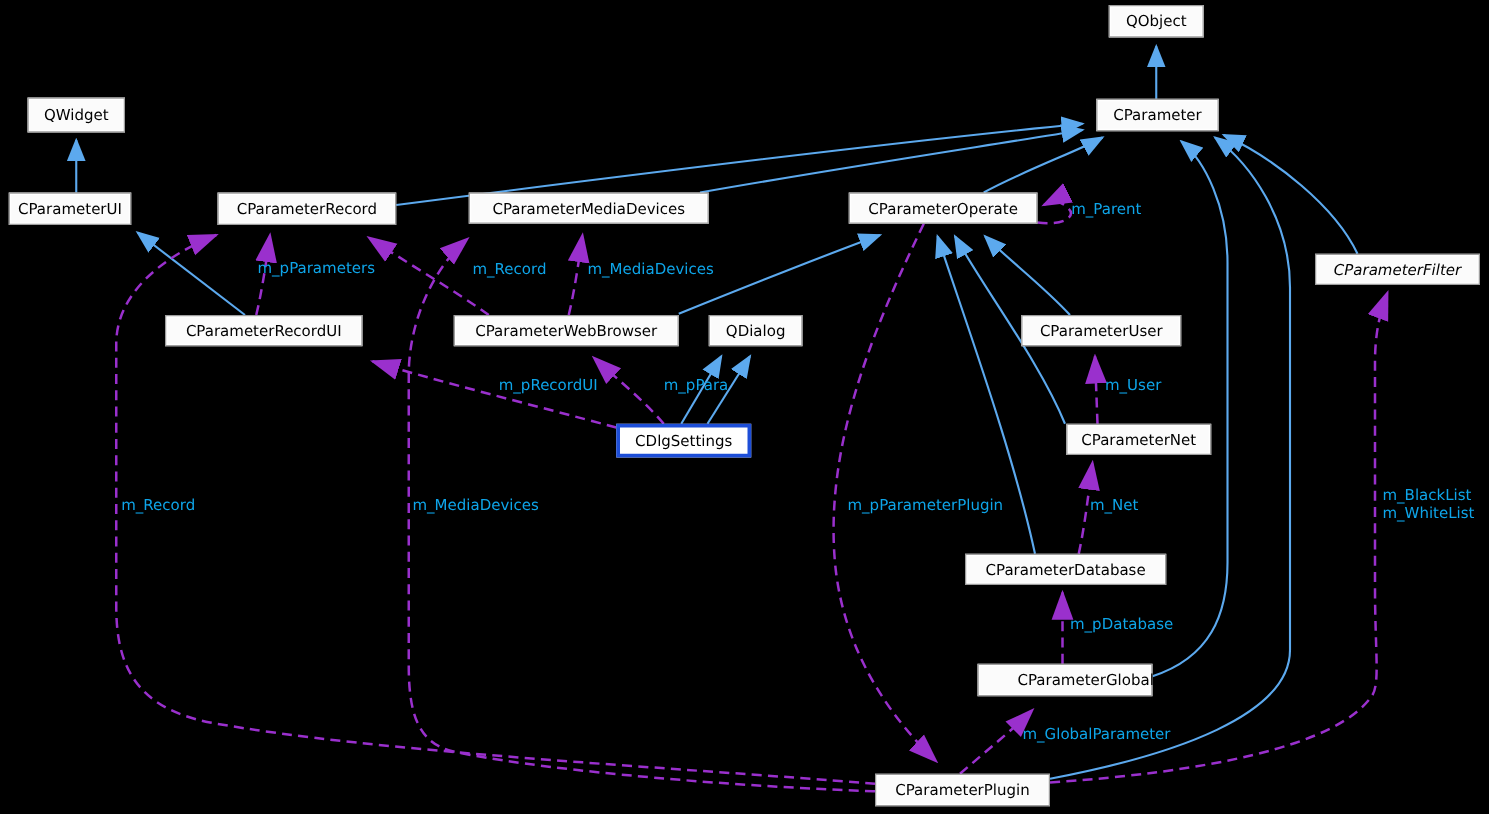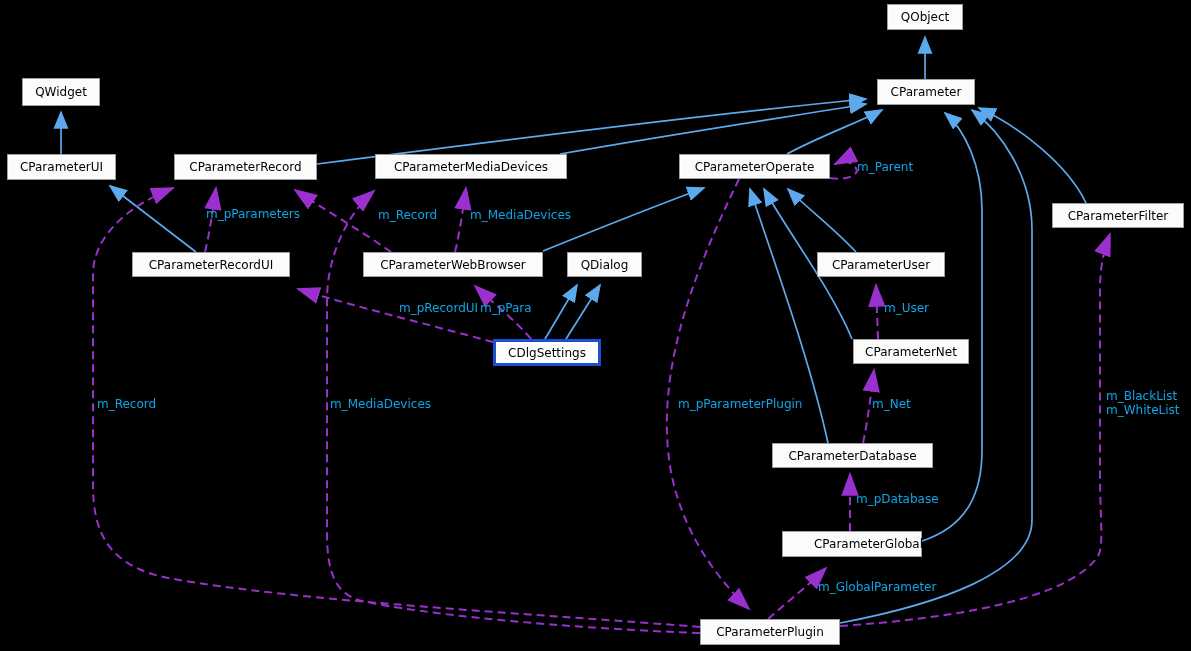--- a/index.html
+++ b/index.html
@@ -67,41 +67,41 @@
       <path d="M739,179 C695,270 660,360 668,450 C674,518 710,572 749,609" marker-end="url(#pa)"></path>
       <path d="M700,627 C540,614 300,602 168,578 C108,566 93,532 93,485 L93,275 C93,237 126,207 173,188" marker-end="url(#pa)"></path>
       <path d="M700,633 C560,628 420,614 362,601 C333,594 327,568 327,532 L327,300 C327,258 346,215 374,191" marker-end="url(#pa)"></path>
       <path d="M840,626 C960,618 1070,598 1098,556 C1104,546 1100,520 1100,470 L1100,290 C1100,266 1104,250 1110,234" marker-end="url(#pa)"></path>
     </g>
   </svg>
 
   <div class="node" style="left:887px;top:4px;width:76px;height:26px;">QObject</div>
   <div class="node" style="left:22px;top:78px;width:78px;height:28px;">QWidget</div>
   <div class="node" style="left:877px;top:79px;width:98px;height:26px;">CParameter</div>
-  <div class="node" style="left:7px;top:154px;width:109px;height:26px;">CParameterUI</div>
+  <div class="node" style="left:7px;top:154px;width:98px;height:26px;">CParameterUI</div>
   <div class="node" style="left:174px;top:154px;width:143px;height:26px;">CParameterRecord</div>
   <div class="node" style="left:375px;top:154px;width:192px;height:25px;">CParameterMediaDevices</div>
   <div class="node" style="left:679px;top:154px;width:151px;height:25px;">CParameterOperate</div>
-  <div class="node" style="left:1052px;top:203px;width:132px;height:25px;">CParameterFilter</div>
+  <div class="node" style="left:1052px;top:203px;width:132px;height:25px;font-style:italic;">CParameterFilter</div>
   <div class="node" style="left:132px;top:252px;width:158px;height:25px;">CParameterRecordUI</div>
   <div class="node" style="left:363px;top:252px;width:180px;height:25px;">CParameterWebBrowser</div>
   <div class="node" style="left:567px;top:252px;width:75px;height:25px;text-align:center;">QDialog</div>
   <div class="node" style="left:817px;top:252px;width:128px;height:25px;">CParameterUser</div>
   <div class="node selected" style="left:493px;top:339px;width:108px;height:27px;">CDlgSettings</div>
   <div class="node" style="left:821px;top:339px;width:116px;height:25px;margin-left:32px;">CParameterNet</div>
   <div class="node" style="left:772px;top:443px;width:161px;height:25px;">CParameterDatabase</div>
   <div class="node" style="left:782px;top:531px;width:140px;height:26px;padding-left:33px;">CParameterGlobal</div>
   <div class="node" style="left:700px;top:619px;width:140px;height:26px;">CParameterPlugin</div>
 
   <div class="edge-label" style="left:857px;top:160px;">m_Parent</div>
   <div class="edge-label" style="left:206px;top:207px;">m_pParameters</div>
   <div class="edge-label" style="left:378px;top:208px;">m_Record</div>
   <div class="edge-label" style="left:470px;top:208px;">m_MediaDevices</div>
   <div class="edge-label" style="left:399px;top:301px;">m_pRecordUI</div>
-  <div class="edge-label" style="left:480px;top:301px;">m_pPara</div>
+  <div class="edge-label" style="left:531px;top:301px;">m_pPara</div>
   <div class="edge-label" style="left:884px;top:301px;">m_User</div>
   <div class="edge-label" style="left:97px;top:397px;">m_Record</div>
   <div class="edge-label" style="left:330px;top:397px;">m_MediaDevices</div>
   <div class="edge-label" style="left:678px;top:397px;">m_pParameterPlugin</div>
   <div class="edge-label" style="left:872px;top:397px;">m_Net</div>
   <div class="edge-label" style="left:1106px;top:389px;">m_BlackList</div>
   <div class="edge-label" style="left:1106px;top:403px;">m_WhiteList</div>
   <div class="edge-label" style="left:856px;top:492px;">m_pDatabase</div>
   <div class="edge-label" style="left:818px;top:580px;">m_GlobalParameter</div>
 

